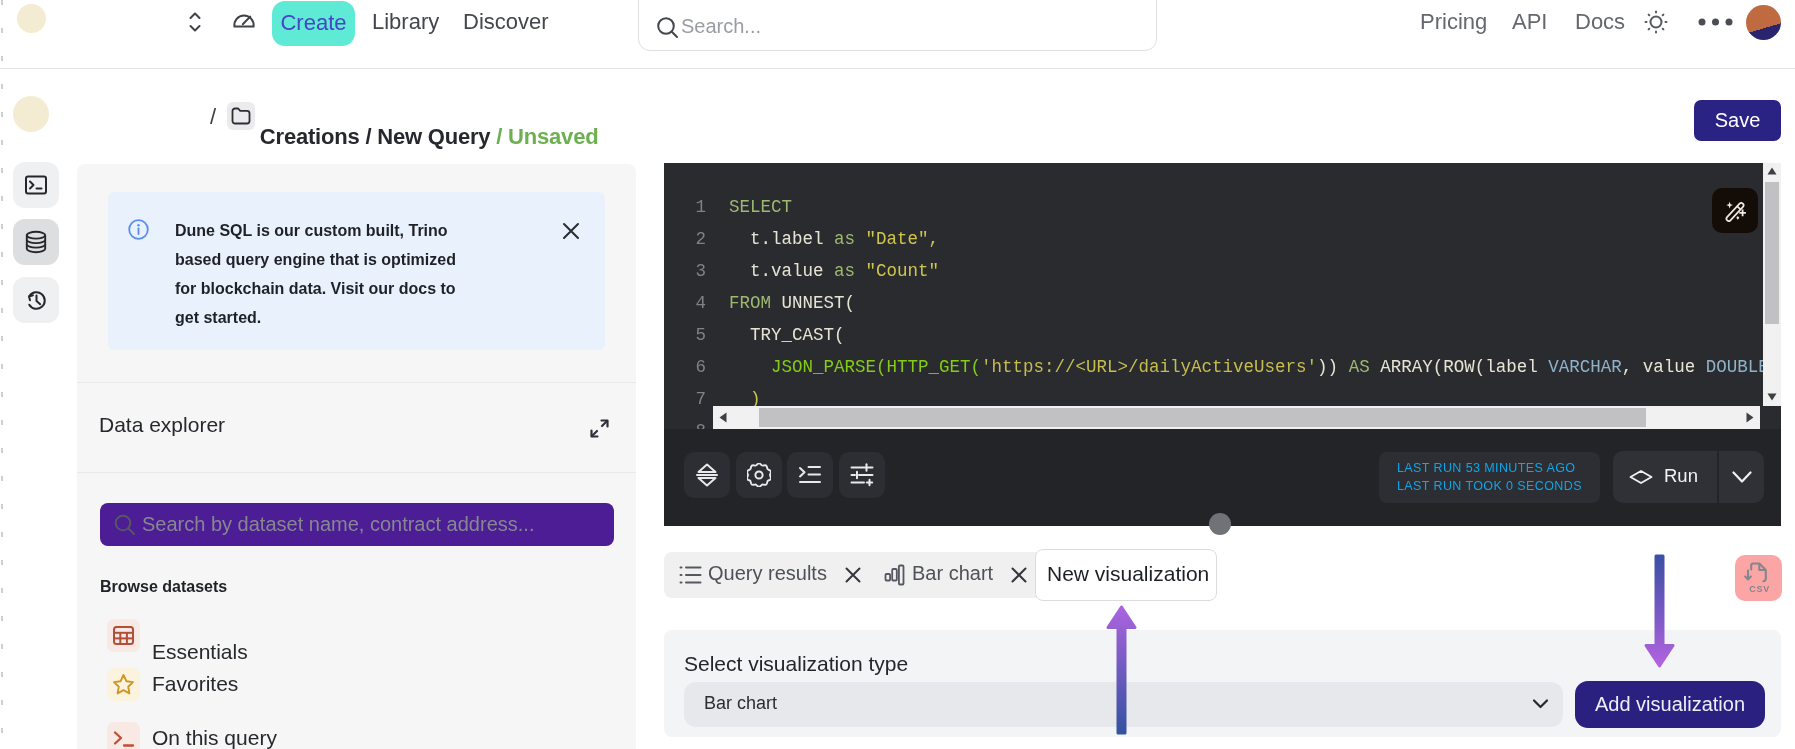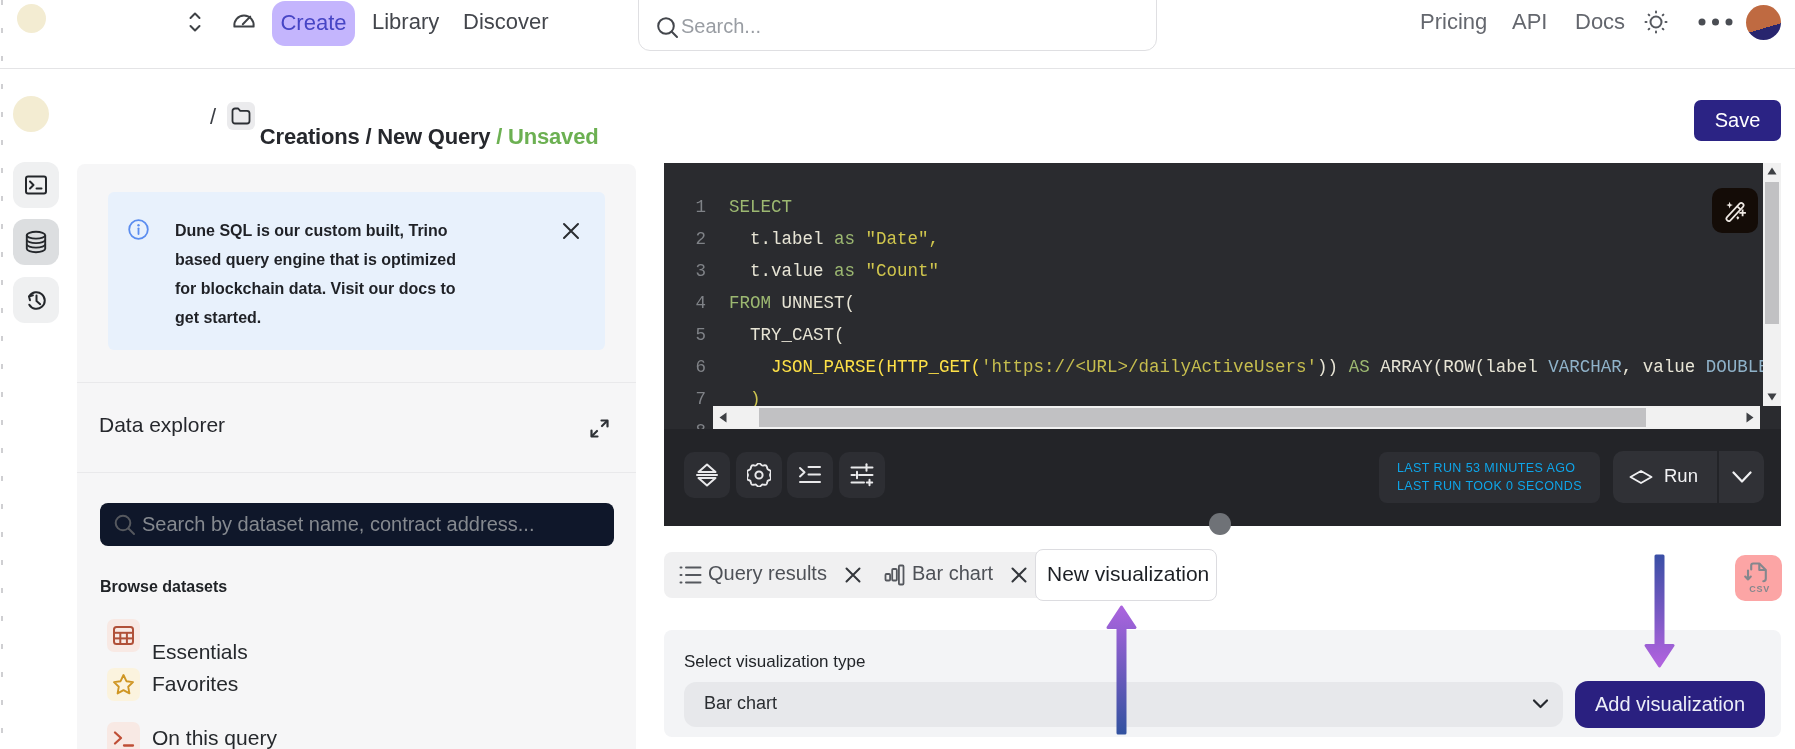--- a/index.html
+++ b/index.html
@@ -5,21 +5,21 @@
 * { margin:0; padding:0; box-sizing:border-box; }
 html,body { width:1795px; height:749px; overflow:hidden; background:#fff;
   font-family:"Liberation Sans", sans-serif; }
 .abs { position:absolute; }
 body { position:relative; }
 
 
 #topbar { position:absolute; left:0; top:0; width:1795px; height:69px; background:#fff;
   border-bottom:1px solid #e4e4e6; }
 #logo1 { position:absolute; left:17px; top:4px; width:29px; height:29px; border-radius:50%; background:#f3ecd2; }
-.createpill { position:absolute; left:272px; top:1px; width:83px; height:45px; background:#c4b5fd;
+.createpill { position:absolute; left:272px; top:1px; width:83px; height:45px; background:#5eead4;
   border-radius:13px; color:#4745c5; font-size:22px; font-weight:400; text-align:center; line-height:43px; }
 .navlink { position:absolute; top:0; height:45px; line-height:43px; font-size:22px; color:#43464c; }
 #nav-lib { left:372px; }
 #nav-disc { left:463px; }
 #searchbox { position:absolute; left:638px; top:-14px; width:519px; height:65px;
   border:1px solid #dfdfe2; border-radius:12px; background:#fff; }
 #searchbox .ph { position:absolute; left:42px; top:28px; font-size:20px; color:#999da3; }
 .rlink { position:absolute; top:0; height:45px; line-height:43px; font-size:22px; color:#64676e; }
 #r-pricing { left:1420px; }
 #r-api { left:1512px; }
@@ -43,21 +43,21 @@
 
 
 #sidebar { position:absolute; left:77px; top:164px; width:559px; height:585px; background:#f6f6f7;
   border-radius:8px 8px 0 0; }
 #banner { position:absolute; left:31px; top:28px; width:497px; height:158px; background:#e8f1fc; border-radius:6px; }
 #bannertext { position:absolute; left:67px; top:24px; width:390px; font-size:16px; font-weight:600;
   color:#1f2126; line-height:29px; }
 #divider1 { position:absolute; left:0; top:218px; width:559px; height:1px; background:#e9e9eb; }
 #dataexp { position:absolute; left:22px; top:249px; font-size:21px; color:#26282d; }
 #divider2 { position:absolute; left:0; top:308px; width:559px; height:1px; background:#e9e9eb; }
-#sidesearch { position:absolute; left:23px; top:339px; width:514px; height:43px; background:#0f172a; border-radius:8px; }
+#sidesearch { position:absolute; left:23px; top:339px; width:514px; height:43px; background:#4c1d95; border-radius:8px; }
 #sidesearch .ph { position:absolute; left:42px; top:10px; font-size:20px; color:#85898f; }
 #browse { position:absolute; left:23px; top:414px; font-size:16px; font-weight:700; color:#202327; }
 .dsicon { position:absolute; left:30px; width:33px; height:33px; border-radius:7px; }
 .dslabel { position:absolute; left:75px; font-size:21px; color:#26292d; }
 
 
 #editor { position:absolute; left:664px; top:163px; width:1117px; height:266px; background:#2a2b2f; overflow:hidden; }
 #editor .code { position:absolute; left:0; top:0; font-family:"Liberation Mono", monospace;
   font-size:17.5px; line-height:32px; white-space:pre; }
 #editor .lnum { position:absolute; width:42px; text-align:right; color:#7f8287; line-height:32px;
@@ -81,21 +81,21 @@
 
 #tabsbar { position:absolute; left:664px; top:552px; width:553px; height:46px; background:#f0f0f1; border-radius:8px; }
 #activetab { position:absolute; left:1035px; top:549px; width:182px; height:52px; background:#fff;
   border:1px solid #dcdce0; border-radius:8px; }
 #activetab span { position:absolute; left:11px; top:12px; font-size:21px; color:#1d2025; }
 .tabtxt { position:absolute; top:10px; font-size:20px; color:#4e5157; }
 #csvbtn { position:absolute; left:1735px; top:555px; width:47px; height:46px; background:#fca5a5; border-radius:10px; }
 
 
 #bpanel { position:absolute; left:664px; top:630px; width:1117px; height:107px; background:#f3f4f6; border-radius:8px; }
-#seltitle { position:absolute; left:20px; top:22px; font-size:17px; color:#23262a; }
+#seltitle { position:absolute; left:20px; top:22px; font-size:21px; color:#23262a; }
 #selbox { position:absolute; left:20px; top:52px; width:879px; height:45px; background:#e7e8eb; border-radius:12px; }
 #selbox span { position:absolute; left:20px; top:11px; font-size:18px; color:#2a2d31; }
 #addbtn { position:absolute; left:911px; top:51px; width:190px; height:47px; background:#2a2080; border-radius:13px;
   color:#eceef8; font-size:20px; text-align:center; line-height:47px; }
 </style>
 </head>
 <body>
 
 <div id="topbar">
   <div id="logo1"></div>
@@ -238,21 +238,21 @@
   <div class="lnum" style="top:124px;">4</div>
   <div class="lnum" style="top:156px;">5</div>
   <div class="lnum" style="top:188px;">6</div>
   <div class="lnum" style="top:220px;">7</div>
   <div class="lnum" style="top:252px;">8</div>
   <div class="code" style="left:65px; top:28px;"><span style="color:#9cb871;">SELECT</span>
 <span style="color:#e7e4d5;">  t.label </span><span style="color:#9cb871;">as</span><span style="color:#d0c64d;"> "Date",</span>
 <span style="color:#e7e4d5;">  t.value </span><span style="color:#9cb871;">as</span><span style="color:#d0c64d;"> "Count"</span>
 <span style="color:#9cb871;">FROM</span><span style="color:#e7e4d5;"> UNNEST(</span>
 <span style="color:#e7e4d5;">  TRY_CAST(</span>
-<span style="color:#fde047;">    JSON_PARSE(HTTP_GET(</span><span style="color:#c6bd4e;">'https://&lt;URL&gt;/dailyActiveUsers'</span><span style="color:#e7e4d5;">)) </span><span style="color:#9cb871;">AS</span><span style="color:#e7e4d5;"> ARRAY(ROW(label </span><span style="color:#8fb2c9;">VARCHAR</span><span style="color:#e7e4d5;">, value </span><span style="color:#8fb2c9;">DOUBLE</span>
+<span style="color:#84cc16;">    JSON_PARSE(HTTP_GET(</span><span style="color:#c6bd4e;">'https://&lt;URL&gt;/dailyActiveUsers'</span><span style="color:#e7e4d5;">)) </span><span style="color:#9cb871;">AS</span><span style="color:#e7e4d5;"> ARRAY(ROW(label </span><span style="color:#8fb2c9;">VARCHAR</span><span style="color:#e7e4d5;">, value </span><span style="color:#8fb2c9;">DOUBLE</span>
 <span style="color:#e7e4d5;">  </span><span style="color:#cdc44f;">)</span></div>
   <div id="wandbtn">
     <svg class="abs" style="left:10px;top:10px;" width="26" height="26" viewBox="0 0 26 26">
       <g transform="rotate(43 13 14)">
         <rect x="10.7" y="2.5" width="4.6" height="23" rx="2.3" fill="none" stroke="#efe9e4" stroke-width="1.7"></rect>
         <path d="M10.7 8.3 L15.3 8.3" stroke="#efe9e4" stroke-width="1.7"></path>
       </g>
       <path d="M7.6 3.8 L8.5 6.2 L10.9 7.1 L8.5 8 L7.6 10.4 L6.7 8 L4.3 7.1 L6.7 6.2 Z" fill="#efe9e4"></path>
       <path d="M20.6 11.6 L20.6 18.2 M17.3 14.9 L23.9 14.9" stroke="#efe9e4" stroke-width="1.8"></path>
       <path d="M15.8 17.9 L17.3 19.8 L15.8 21.7 L14.3 19.8 Z" fill="#efe9e4"></path>

